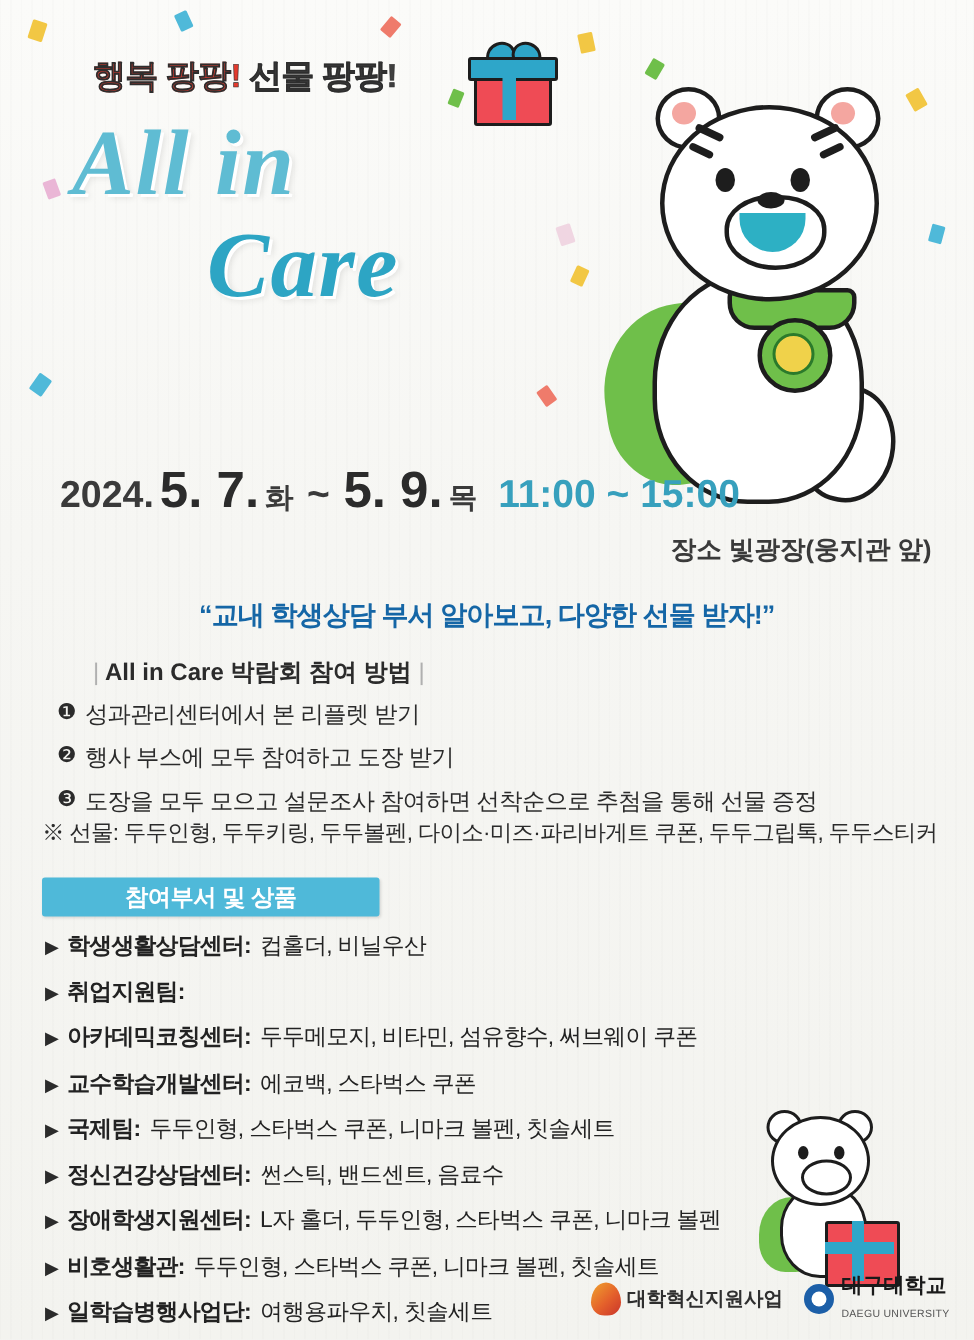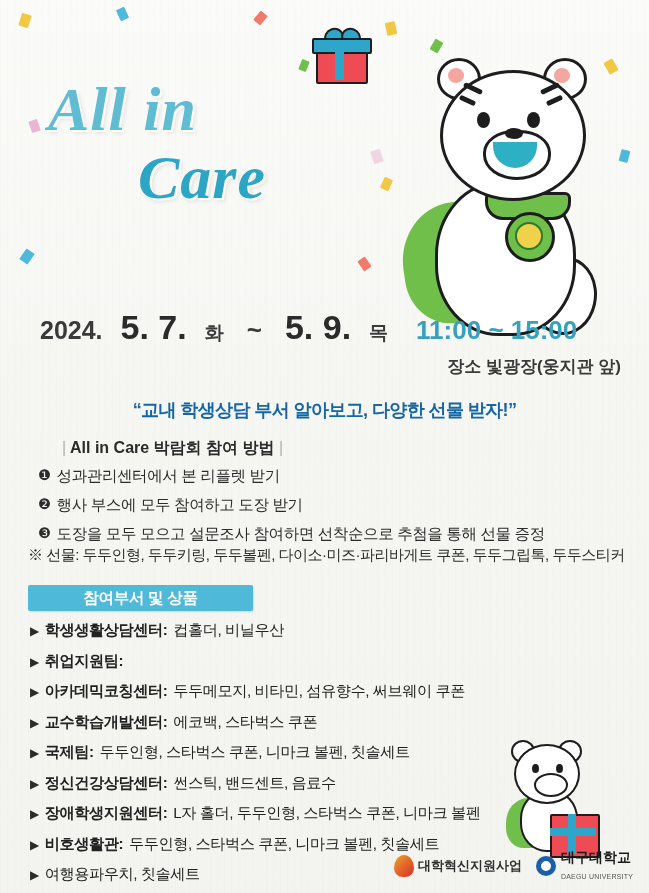--- a/index.html
+++ b/index.html
@@ -85,21 +85,21 @@
     text-shadow: 1.5px 1.5px 0 #ffffff;
   }
 
   
   .date-line {
     position: absolute;
     left: 40px;
     top: 308px;
     display: flex;
     align-items: baseline;
-    gap: 18px;
+    gap: 4px;
     color: #3a3a3a;
     justify-content: flex-end;
   }
   .date-year { font-size: 25px; font-weight: bold; }
   .date-big { font-size: 34px; font-weight: bold; color: #2b2b2b; }
   .date-small { font-size: 19px; font-weight: bold; }
   .date-tilde { font-size: 26px; font-weight: bold; padding: 0 5px; }
   .date-time { font-size: 26px; font-weight: bold; color: #37a0bd; margin-left: 10px;}
 
   .place {
@@ -497,20 +497,24 @@
   <div class="confetti" style="left:432px; top:40px;  width:9px;  height:12px; background:#6fbf4a; transform:rotate(30deg);"></div>
   <div class="confetti" style="left:606px; top:60px;  width:10px; height:13px; background:#f2c744; transform:rotate(-30deg);"></div>
   <div class="confetti" style="left:620px; top:150px; width:9px;  height:12px; background:#4fb9d9; transform:rotate(15deg);"></div>
   <div class="confetti" style="left:30px;  top:120px; width:9px;  height:12px; background:#eab6d6; transform:rotate(-20deg);"></div>
   <div class="confetti" style="left:22px;  top:250px; width:10px; height:13px; background:#4fb9d9; transform:rotate(35deg);"></div>
   <div class="confetti" style="left:372px; top:150px; width:10px; height:13px; background:#f0d6e2; transform:rotate(-18deg);"></div>
   <div class="confetti" style="left:382px; top:178px; width:9px;  height:12px; background:#f2c744; transform:rotate(25deg);"></div>
   <div class="confetti" style="left:360px; top:258px; width:9px;  height:12px; background:#ef7b6b; transform:rotate(-35deg);"></div>
   <div class="confetti" style="left:300px; top:60px;  width:8px;  height:11px; background:#6fbf4a; transform:rotate(22deg);"></div>
 
+  <div class="tagline">
+    <span class="accent">행복 팡팡!</span>
+    <span>선물 팡팡!</span>
+  </div>
 
   <div class="gift-top">
     <div class="g-bow-l"></div>
     <div class="g-bow-r"></div>
     <div class="g-box"></div>
     <div class="g-lid"></div>
     <div class="g-band"></div>
   </div>
 
   <div class="title-all-in">All in</div>
@@ -613,20 +617,21 @@
       <span class="booth-name">장애학생지원센터:</span>
       <span class="booth-items">L자 홀더, 두두인형, 스타벅스 쿠폰, 니마크 볼펜</span>
     </div>
     <div class="booth-row">
       <span class="booth-arrow">▶</span>
       <span class="booth-name">비호생활관:</span>
       <span class="booth-items">두두인형, 스타벅스 쿠폰, 니마크 볼펜, 칫솔세트</span>
     </div>
     <div class="booth-row">
       <span class="booth-arrow">▶</span>
+      <span class="booth-name">일학습병행사업단:</span>
       <span class="booth-items">여행용파우치, 칫솔세트</span>
     </div>
 
   </div>
 
   <div class="mini-mascot">
     <div class="m-cape"></div>
     <div class="m-body"></div>
     <div class="m-ear l"></div>
     <div class="m-ear r"></div>

